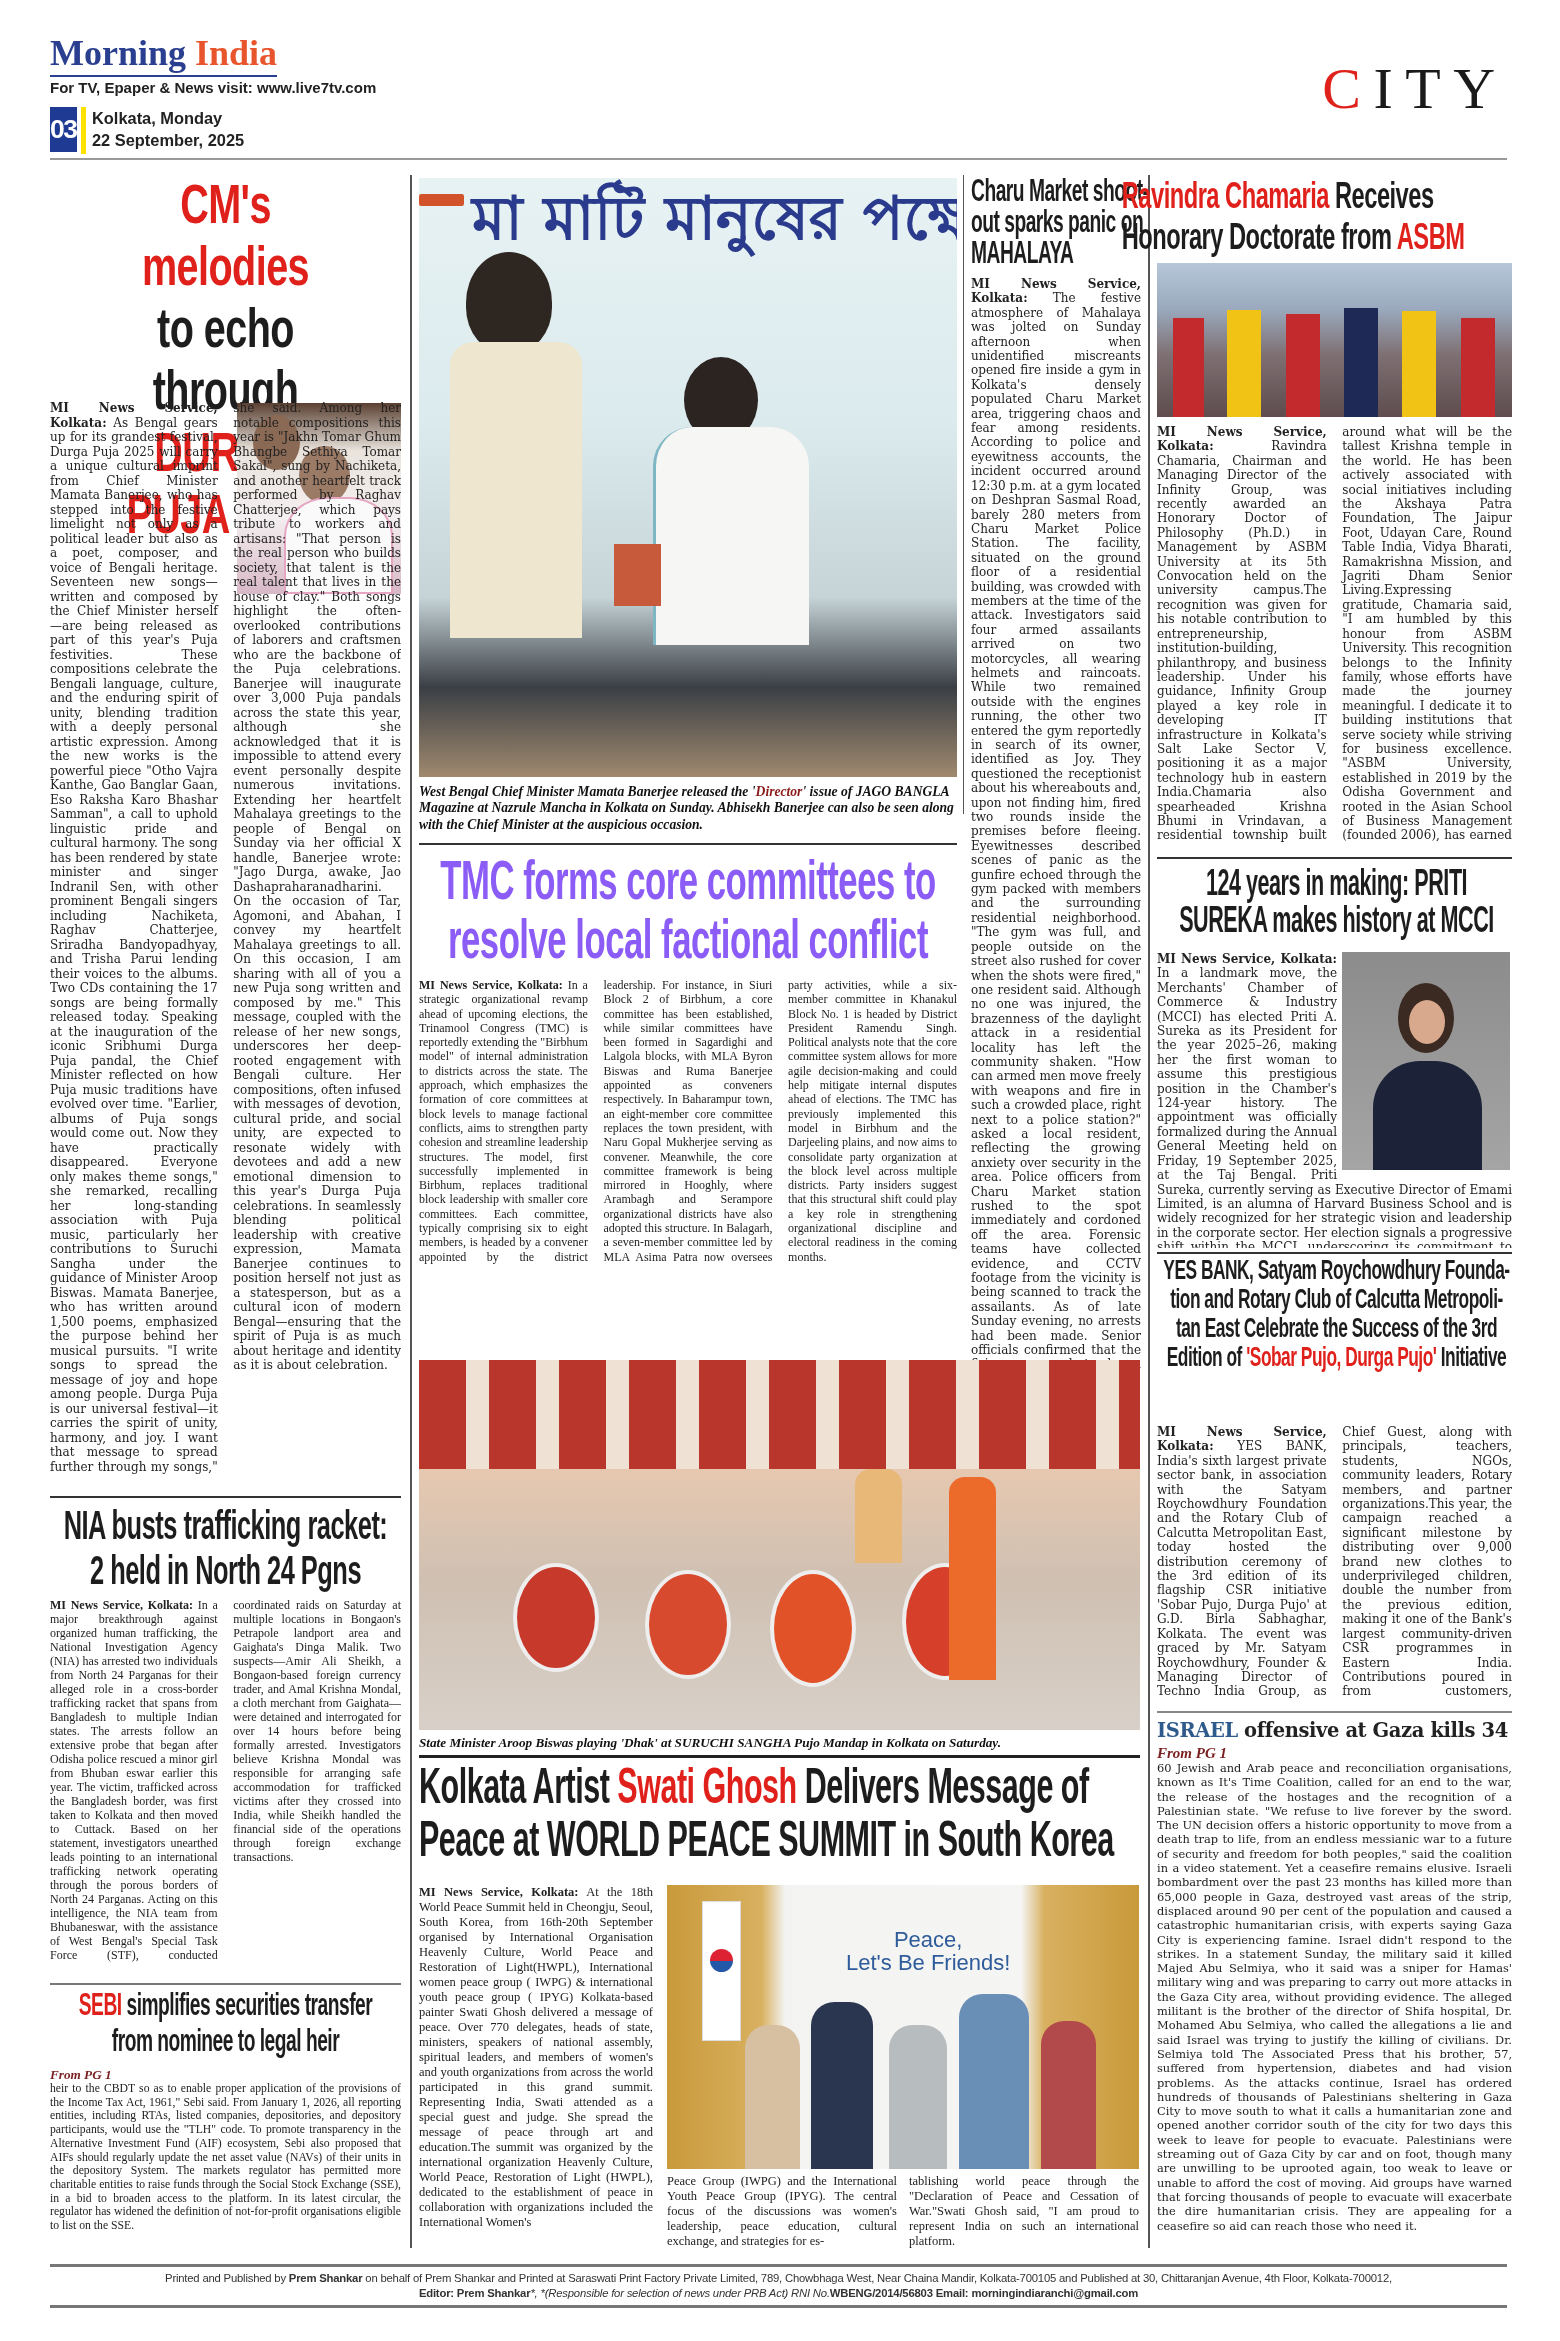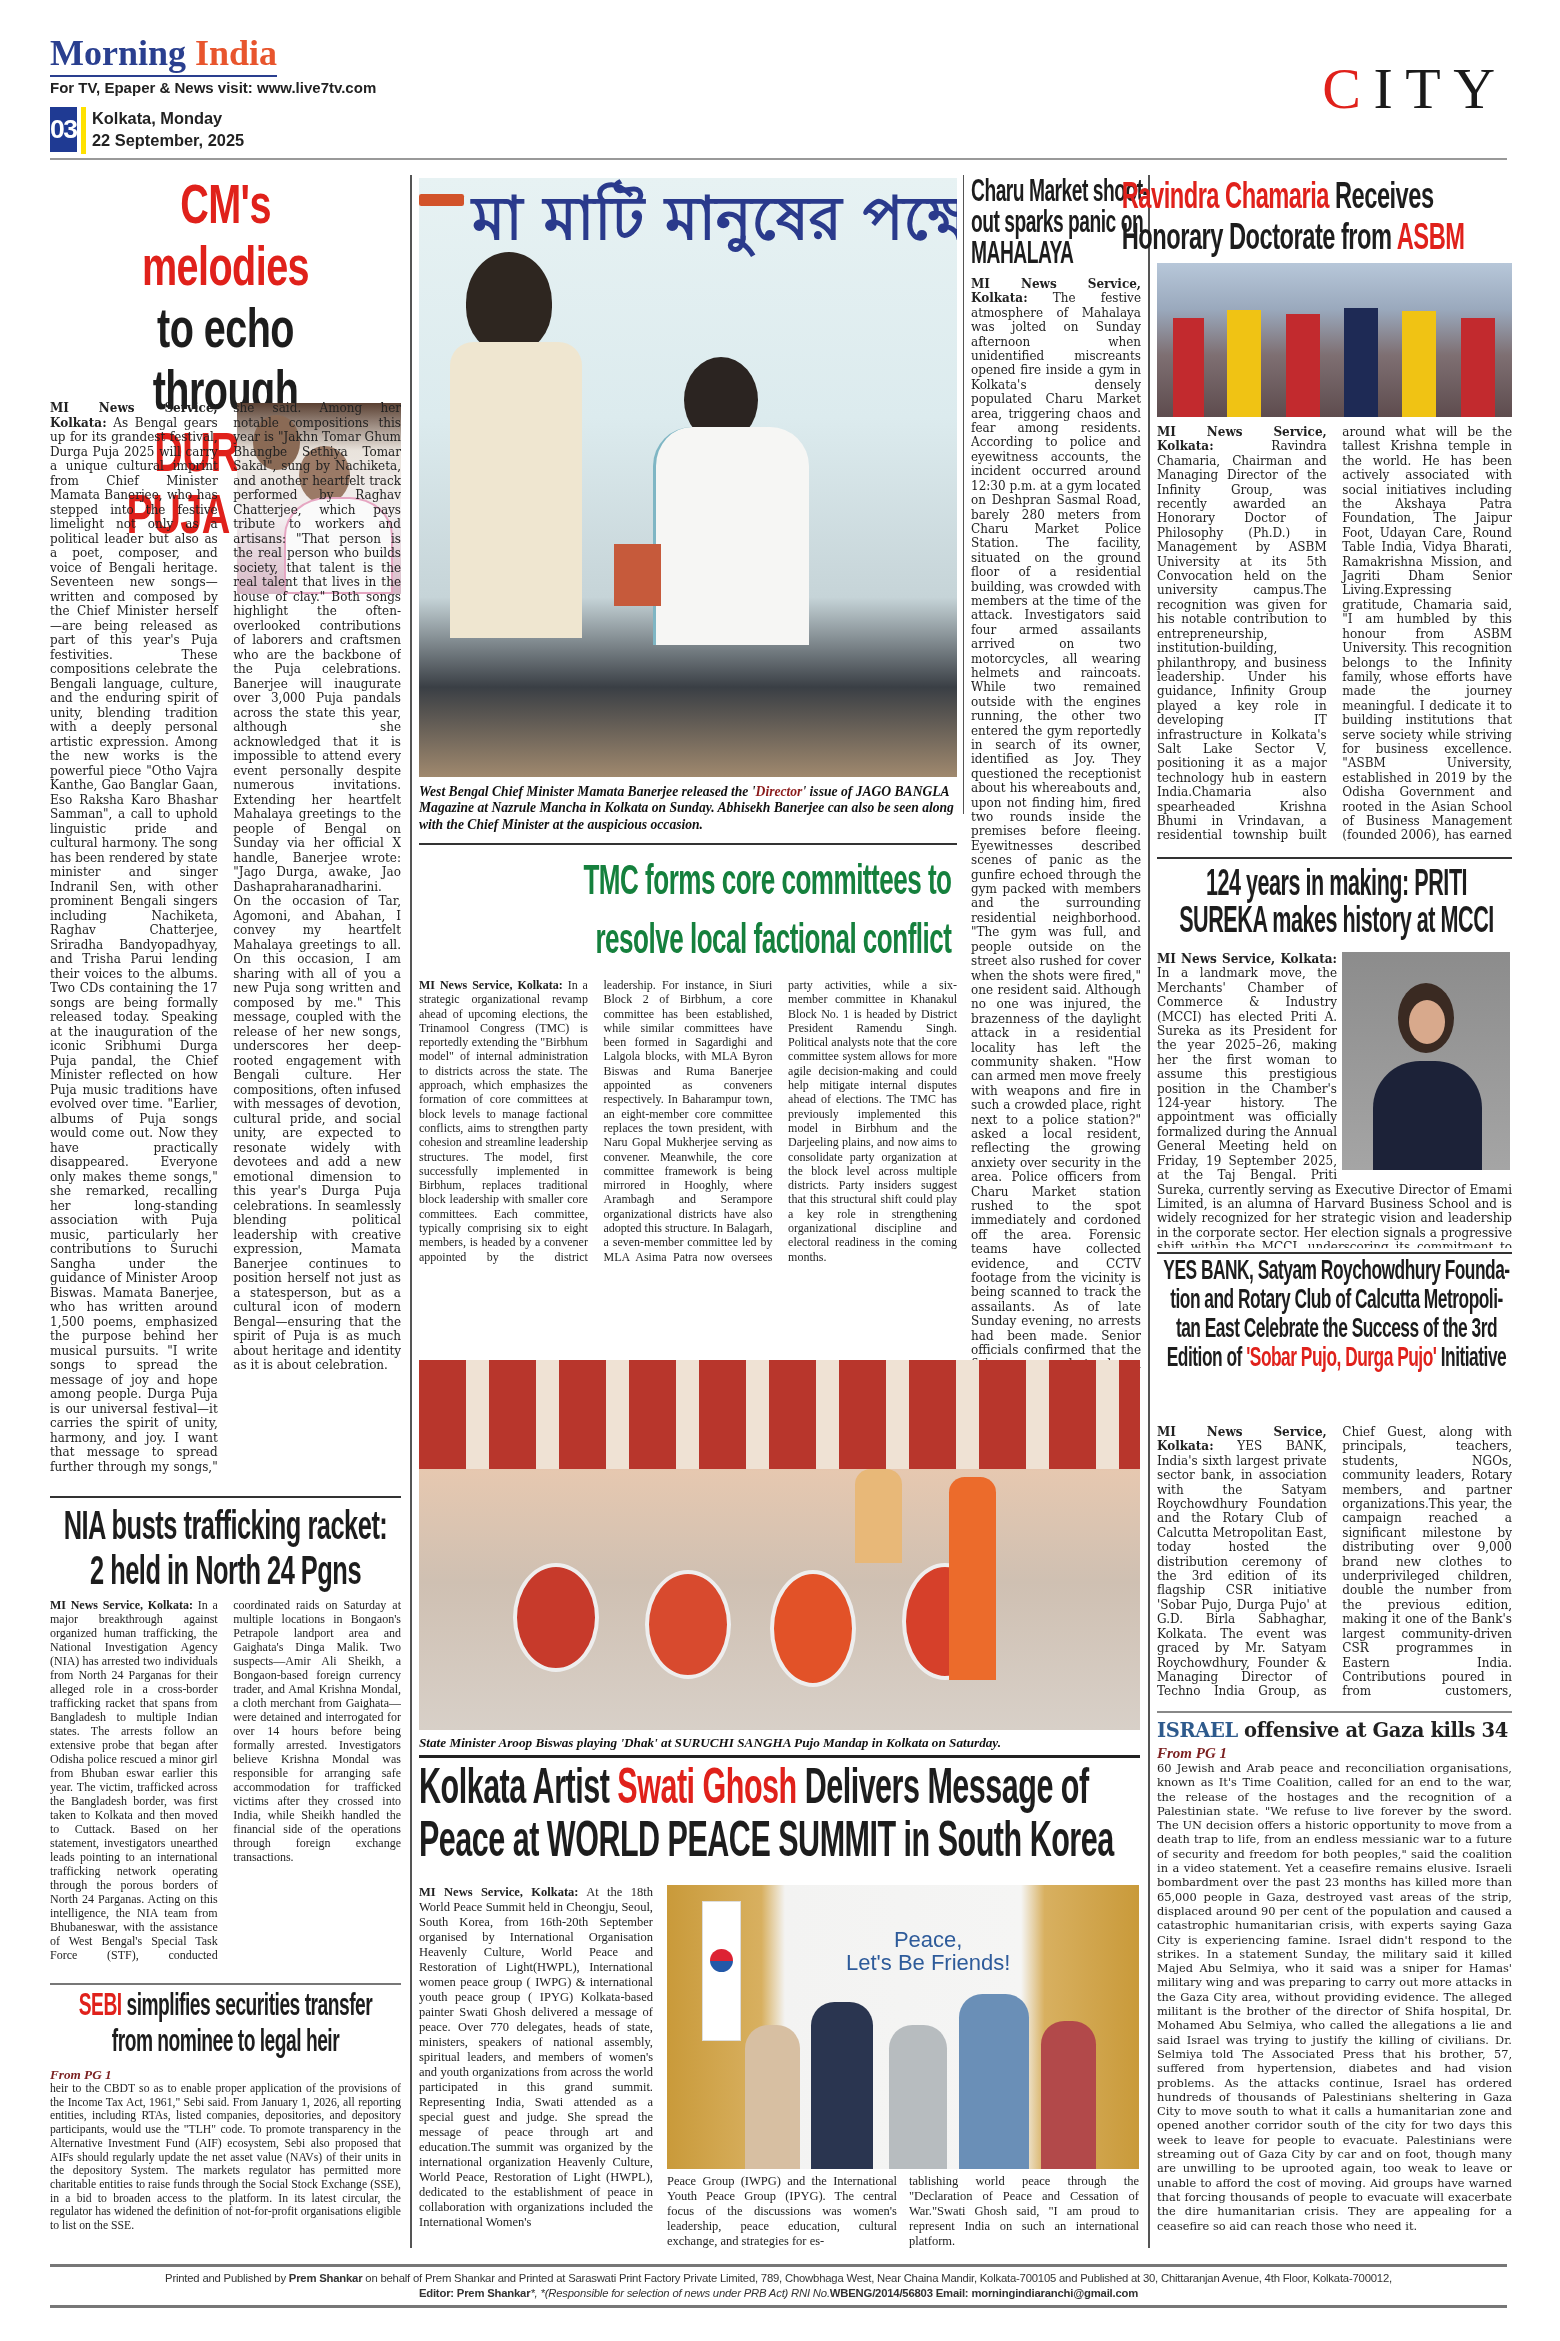--- a/index.html
+++ b/index.html
@@ -70,21 +70,21 @@
   <div style="position:absolute;left:265px;top:179px;width:74px;height:86px;border-radius:50%;background:#2b2421"></div>
   <div style="position:absolute;left:234px;top:249px;width:156px;height:218px;background:#f6f6f4;border-radius:39px 39px 0 0;border-left:3.1px solid #7fb6c4"></div>
   <div style="position:absolute;left:195px;top:366px;width:47px;height:62px;background:#c65a3b"></div>
 </div>
 <div class="cap abs" style="left:419px;top:784px;width:538px">
   <span>West Bengal Chief Minister Mamata Banerjee released the '</span><span style="color:#8b1a1a">Director</span><span>' issue of JAGO BANGLA Magazine at Nazrule Mancha in Kolkata on Sunday. Abhisekh Banerjee can also be seen along with the Chief Minister at the auspicious occasion.</span>
 </div>
 <div class="hrule" style="left:419px;top:843px;width:538px;height:1.6px"></div>
 
 <div class="abs" style="left:419px;top:850px;width:538px">
-  <div class="hl" style="font-size:42px;line-height:59px;color:#15803d;text-align:right">
+  <div class="hl" style="font-size:56px;line-height:59px;color:#8b5cf6;text-align:center">
     <div style="transform:scaleX(0.62);transform-origin:center;white-space:nowrap;margin:0 -156px">TMC forms core committees to</div>
     <div style="transform:scaleX(0.62);transform-origin:center;white-space:nowrap;margin:0 -156px">resolve local factional conflict</div>
   </div>
 </div>
 <div class="body cond" style="position:absolute;left:419px;top:978px;width:538px;height:390px;column-count:3;column-gap:15.6px;font-size:12px;line-height:14.3px">
   <span class="by">MI News Service, Kolkata:</span>
   <span>In a strategic organizational revamp ahead of upcoming elections, the Trinamool Congress (TMC) is reportedly extending the "Birbhum model" of internal administration to districts across the state. The approach, which emphasizes the formation of core committees at block levels to manage factional conflicts, aims to strengthen party cohesion and streamline leadership structures. The model, first successfully implemented in Birbhum, replaces traditional block leadership with smaller core committees. Each committee, typically comprising six to eight members, is headed by a convener appointed by the district leadership. For instance, in Siuri Block 2 of Birbhum, a core committee has been established, while similar committees have been formed in Sagardighi and Lalgola blocks, with MLA Byron Biswas and Ruma Banerjee appointed as conveners respectively. In Baharampur town, an eight-member core committee replaces the town president, with Naru Gopal Mukherjee serving as convener. Meanwhile, the core committee framework is being mirrored in Hooghly, where Arambagh and Serampore organizational districts have also adopted this structure. In Balagarh, a seven-member committee led by MLA Asima Patra now oversees party activities, while a six-member committee in Khanakul Block No. 1 is headed by District President Ramendu Singh. Political analysts note that the core committee system allows for more agile decision-making and could help mitigate internal disputes ahead of elections. The TMC has previously implemented this model in Birbhum and the Darjeeling plains, and now aims to consolidate party organization at the block level across multiple districts. Party insiders suggest that this structural shift could play a key role in strengthening organizational discipline and electoral readiness in the coming months.</span>
 </div>
 
 <div class="abs" style="left:971px;top:175px;width:170px">

